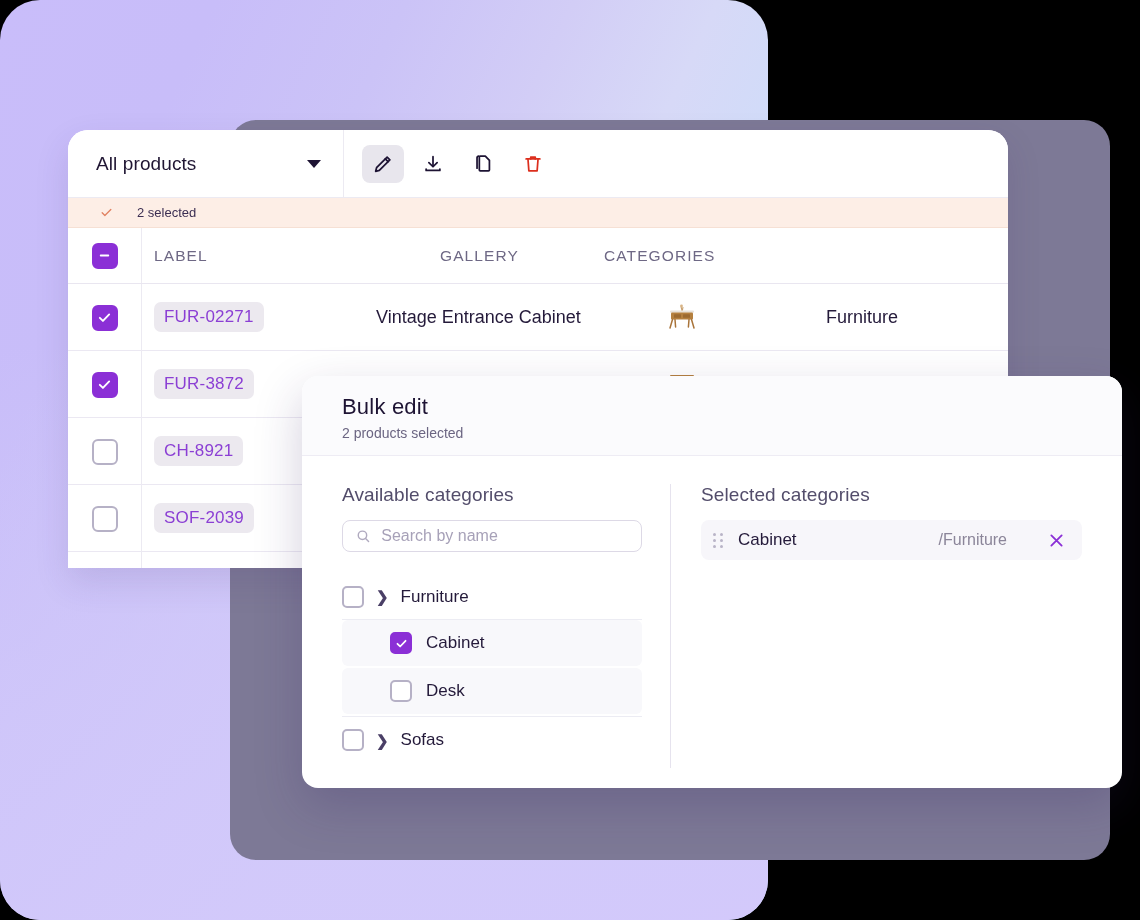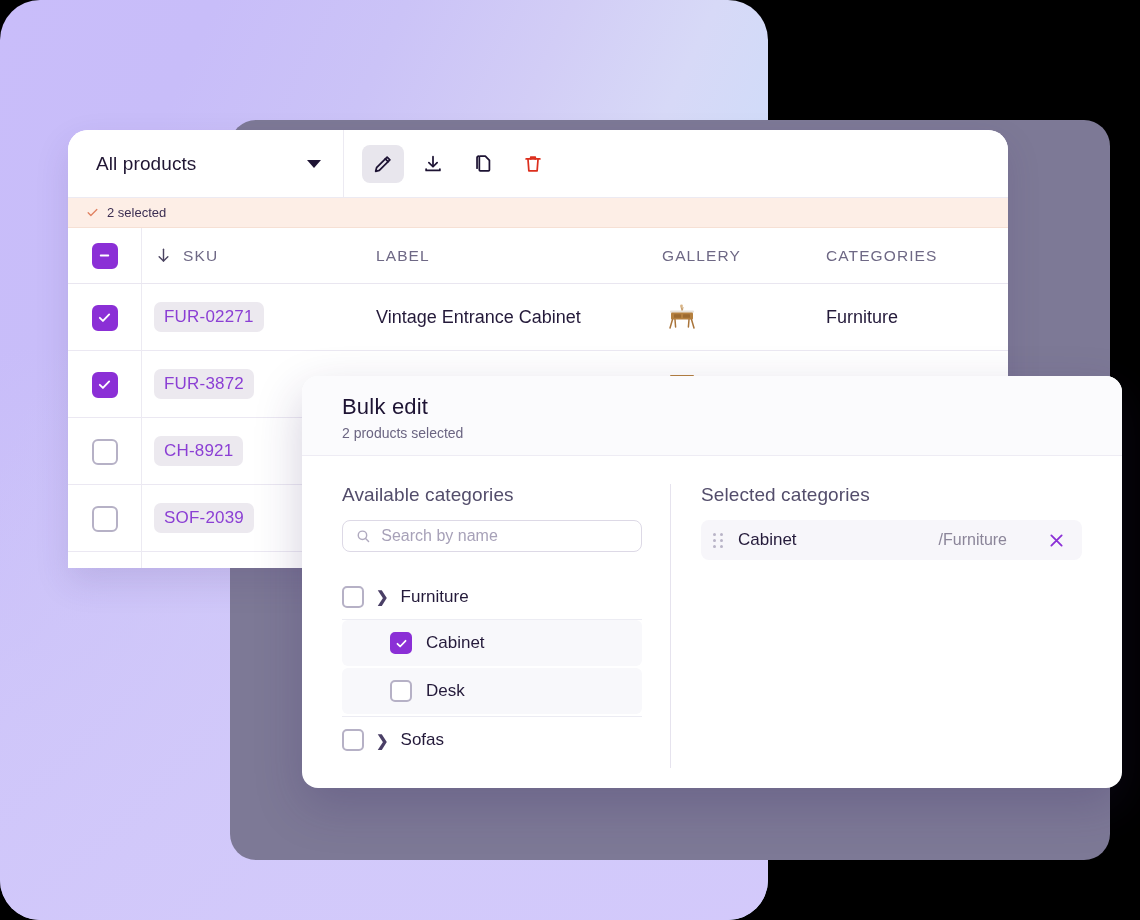--- a/index.html
+++ b/index.html
@@ -57,21 +57,21 @@
            border-right: 7px solid transparent; border-top: 8px solid #1d1333; }
   .tbl-actions { display: flex; align-items: center; gap: 8px; padding-left: 18px; }
   .icon-btn {
     width: 42px; height: 38px; border-radius: 8px; display: flex;
     align-items: center; justify-content: center; cursor: pointer; background: transparent;
   }
   .icon-btn.active { background: #e8e6ed; }
 
   .sel-banner {
     height: 30px; background: #fdeee6; display: flex; align-items: center;
-    padding-left: 18px; gap: 8px; border-bottom: 1px solid #f6e0d4;
+    padding-left: 32px; gap: 24px; border-bottom: 1px solid #f6e0d4;
   }
   .sel-banner-text { font-size: 13px; color: #3b2e52; }
 
   .tbl-head {
     display: flex; height: 56px; align-items: center;
     border-bottom: 1px solid #e9e6f0; background: #fff;
   }
   .col-check { width: 74px; display: flex; align-items: center; justify-content: center;
                border-right: 1px solid #eceaf2; align-self: stretch; }
   .col-sku   { width: 222px; display: flex; align-items: center; gap: 10px; padding-left: 12px; }
@@ -197,27 +197,20 @@
       <span class="sel-banner-text">2 selected</span>
     </div>
 
     <div class="tbl-head">
       <div class="col-check">
         <div class="cb indeterminate">
           <svg width="13" height="13" viewBox="0 0 24 24" stroke="#fff" stroke-width="3.4" stroke-linecap="round">
             <path d="M5 12h14"></path>
             </svg>
         </div>
-      </div>
-      <div class="col-sku">
-        <svg width="19" height="19" viewBox="0 0 24 24" fill="none" stroke="#4b4461" stroke-width="1.8" stroke-linecap="round" stroke-linejoin="round">
-          <path d="M12 4v15"></path>
-            <path d="M6.5 13.5L12 19l5.5-5.5"></path>
-          </svg>
-        <span class="th">SKU</span>
       </div>
       <div class="col-label">
         <span class="th">LABEL</span>
       </div>
       <div class="col-gal">
         <span class="th">GALLERY</span>
       </div>
       <div class="col-cat">
         <span class="th">CATEGORIES</span>
       </div>

